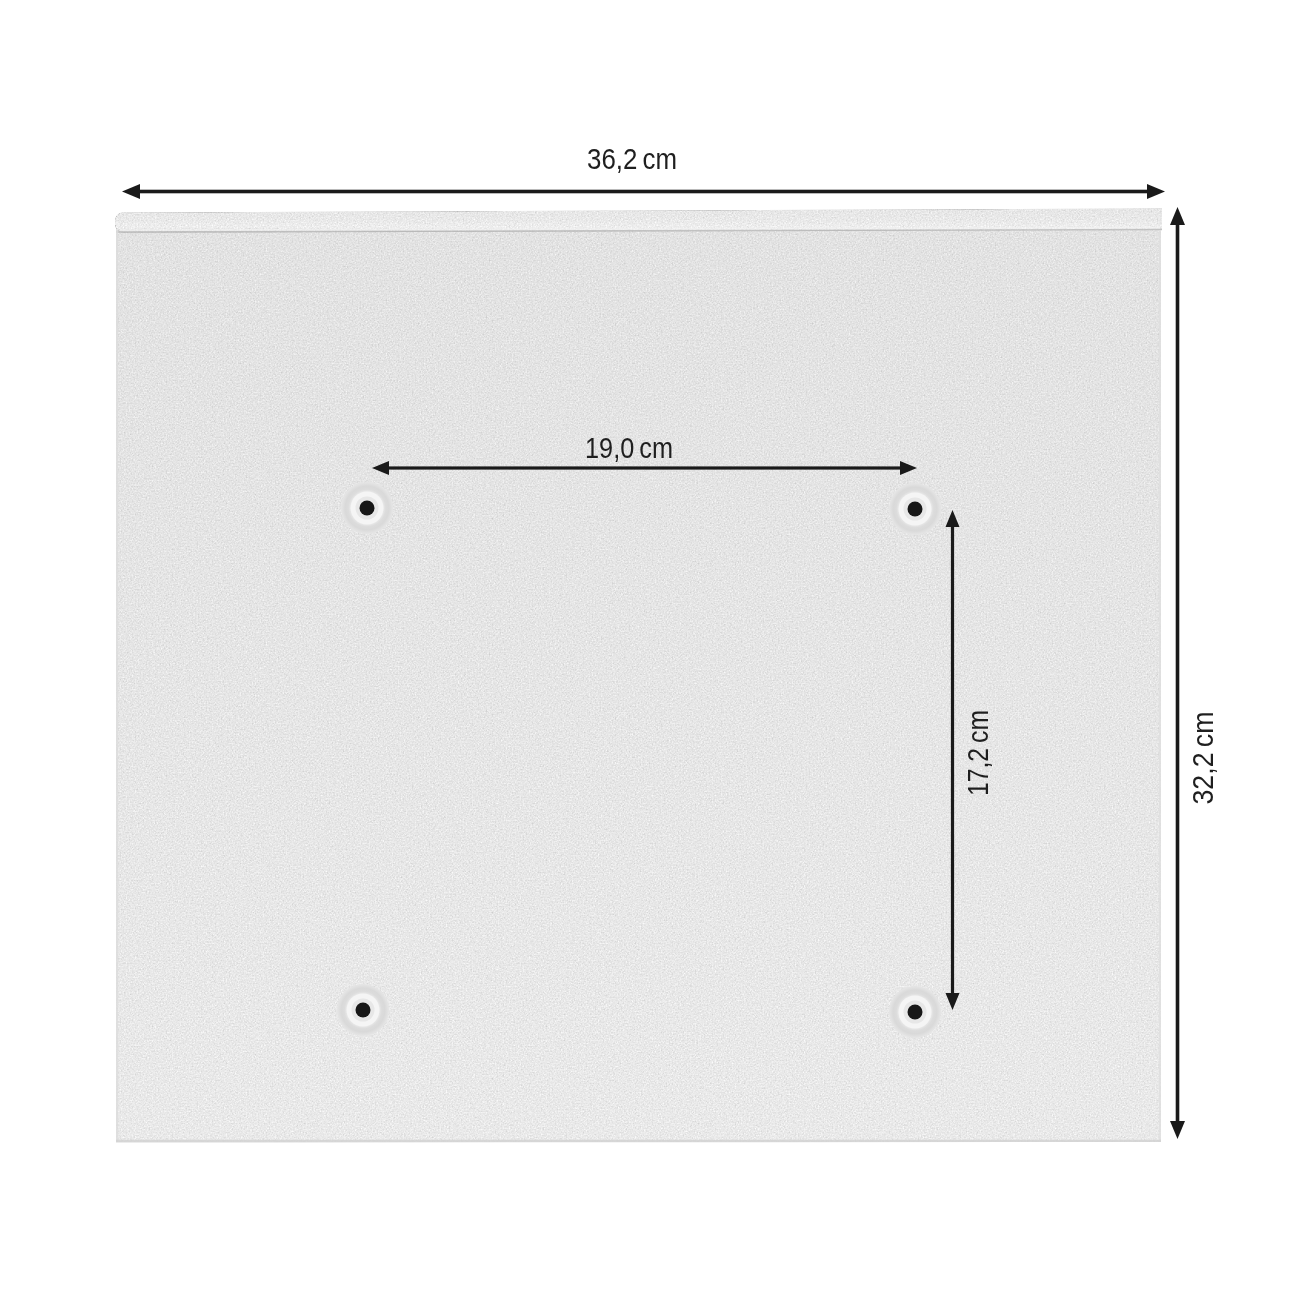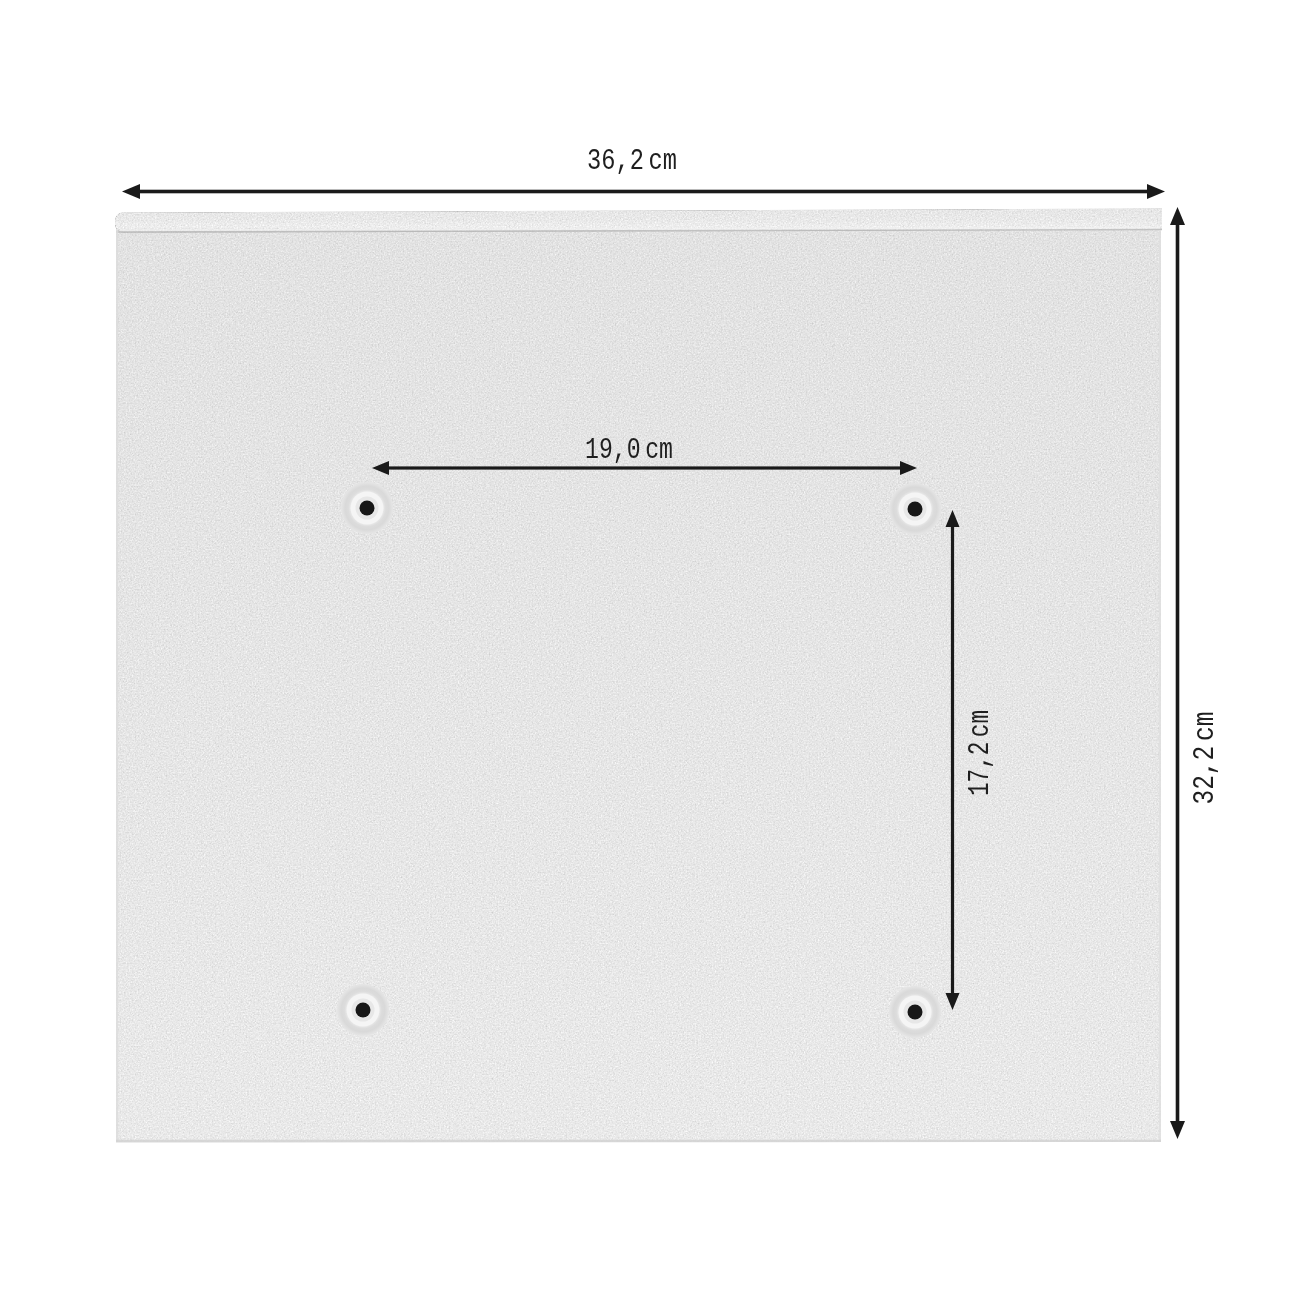--- a/index.html
+++ b/index.html
@@ -1,17 +1,17 @@
 <!DOCTYPE html>
 <html><head>
 <meta charset="utf-8">
 <style>
   html,body{margin:0;padding:0;background:#ffffff;}
   .stage{position:relative;width:1300px;height:1300px;background:#ffffff;overflow:hidden;
-         font-family:Liberation Mono, monospace;}
+         font-family:Liberation Sans, sans-serif;}
 </style>
 </head>
 <body>
 <div class="stage">
 <svg width="1300" height="1300" viewBox="0 0 1300 1300" xmlns="http://www.w3.org/2000/svg">
   <defs>
     <linearGradient id="panelGrad" x1="0" y1="0" x2="0" y2="1">
       <stop offset="0" stop-color="#e2e2e2"></stop>
       <stop offset="0.45" stop-color="#e5e5e5"></stop>
       <stop offset="1" stop-color="#e9e9e9"></stop>

